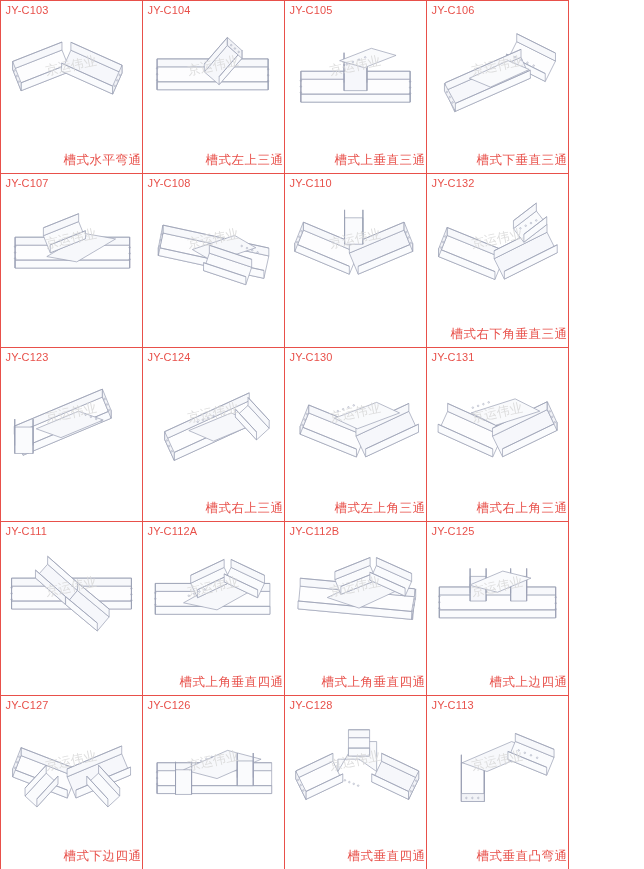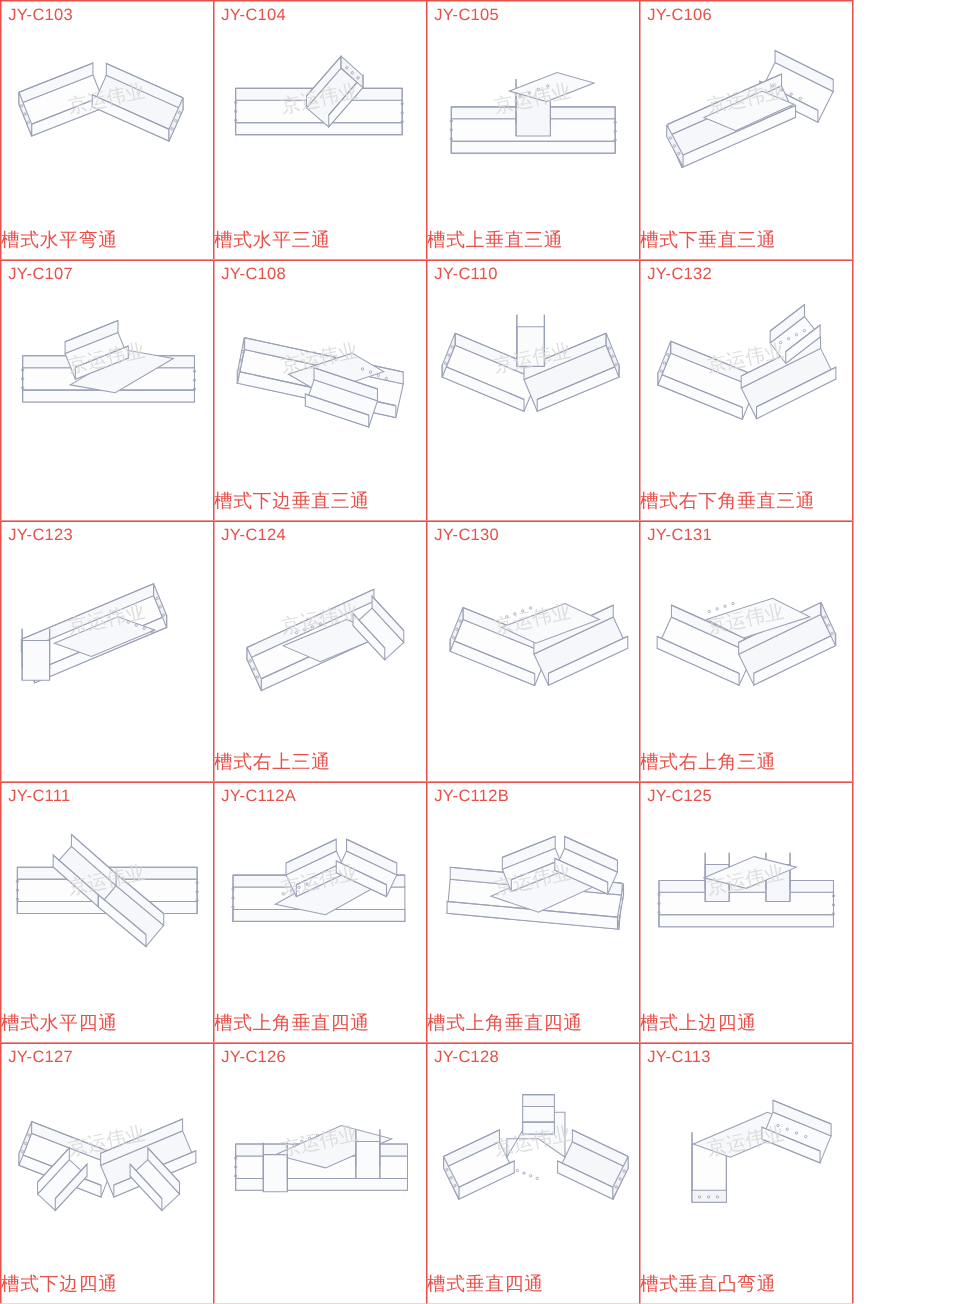--- a/index.html
+++ b/index.html
@@ -37,21 +37,21 @@
     color: #e8504a;
     font-family: "Liberation Sans", sans-serif;
     letter-spacing: 0.2px;
     white-space: nowrap;
   }
   .caption {
     position: absolute;
     bottom: 4px;
     left: 0;
     width: 100%;
-    text-align: left;
+    text-align: right;
     font-size: 12.5px;
     color: #e8504a;
     font-family: "DejaVu Sans", sans-serif;
     letter-spacing: 0.5px;
     white-space: nowrap;
   }
   .art {
     position: absolute;
     top: 18px;
     left: 0;
@@ -121,21 +121,21 @@
           <polygon points="142.0,73.0 142.0,64.0 142.0,38.0 142.0,47.0" fill="#f2f3f7" stroke="#9aa0b4" stroke-width="0.8"></polygon>
           <circle cx="142.0" cy="63.2" r="0.9" fill="none" stroke="#9aa0b4" stroke-width="0.6"></circle>
           <circle cx="142.0" cy="56.5" r="0.9" fill="none" stroke="#9aa0b4" stroke-width="0.6"></circle>
           <circle cx="142.0" cy="49.7" r="0.9" fill="none" stroke="#9aa0b4" stroke-width="0.6"></circle>
           <polygon points="112.2,37.4 112.2,28.4 95.8,13.6 95.8,22.6" fill="#f2f3f7" stroke="#9aa0b4" stroke-width="0.8"></polygon>
           <circle cx="108.6" cy="30.1" r="0.9" fill="none" stroke="#9aa0b4" stroke-width="0.6"></circle>
           <circle cx="104.3" cy="26.2" r="0.9" fill="none" stroke="#9aa0b4" stroke-width="0.6"></circle>
           <circle cx="100.1" cy="22.4" r="0.9" fill="none" stroke="#9aa0b4" stroke-width="0.6"></circle>
         </svg></div>
       <div class="watermark">京运伟业</div>
-      <div class="caption">槽式水平三通</div>
+      <div class="caption">槽式左上三通</div>
     </div>
     <div class="cell">
       <div class="code">JY-C105</div>
       <div class="art"><svg viewBox="0 0 160 108" width="100%" height="100%" preserveAspectRatio="xMidYMid meet">
           <polygon points="18.0,61.0 18.0,87.0 142.0,87.0 142.0,61.0" fill="#fdfdfe" stroke="#9aa0b4" stroke-width="0.8"></polygon>
           <polygon points="18.0,61.0 18.0,52.0 142.0,52.0 142.0,61.0" fill="#f7f8fb" stroke="#9aa0b4" stroke-width="0.8"></polygon>
           <polygon points="18.0,87.0 18.0,78.0 142.0,78.0 142.0,87.0" fill="#fafbfd" stroke="#9aa0b4" stroke-width="0.8"></polygon>
           <line x1="18" y1="52" x2="142" y2="52" stroke="#9aa0b4" stroke-width="0.8"></line>
           <line x1="18" y1="78" x2="142" y2="78" stroke="#9aa0b4" stroke-width="0.8"></line>
           <polygon points="67.0,74.0 93.0,74.0 93.0,40.0 67.0,40.0" fill="#f6f7fb" stroke="#9aa0b4" stroke-width="0.8"></polygon>
@@ -228,21 +228,20 @@
           <polygon points="22.5,39.3 22.5,30.3 17.5,55.7 17.5,64.7" fill="#f2f3f7" stroke="#9aa0b4" stroke-width="0.8"></polygon>
           <circle cx="21.4" cy="40.8" r="0.9" fill="none" stroke="#9aa0b4" stroke-width="0.6"></circle>
           <circle cx="20.1" cy="47.4" r="0.9" fill="none" stroke="#9aa0b4" stroke-width="0.6"></circle>
           <circle cx="18.8" cy="54.1" r="0.9" fill="none" stroke="#9aa0b4" stroke-width="0.6"></circle>
           <circle cx="112.0" cy="54.0" r="0.9" fill="none" stroke="#9aa0b4" stroke-width="0.6"></circle>
           <circle cx="118.0" cy="56.4" r="0.9" fill="none" stroke="#9aa0b4" stroke-width="0.6"></circle>
           <circle cx="124.0" cy="58.8" r="0.9" fill="none" stroke="#9aa0b4" stroke-width="0.6"></circle>
           <circle cx="130.0" cy="61.2" r="0.9" fill="none" stroke="#9aa0b4" stroke-width="0.6"></circle>
         </svg></div>
       <div class="watermark">京运伟业</div>
-      <div class="caption">槽式下边垂直三通</div>
     </div>
     <div class="cell">
       <div class="code">JY-C110</div>
       <div class="art"><svg viewBox="0 0 160 108" width="100%" height="100%" preserveAspectRatio="xMidYMid meet">
           <polygon points="21.0,36.0 11.0,60.0 73.0,86.0 83.0,62.0" fill="#fdfdfe" stroke="#9aa0b4" stroke-width="0.8"></polygon>
           <polygon points="21.0,36.0 21.0,27.0 83.0,53.0 83.0,62.0" fill="#f7f8fb" stroke="#9aa0b4" stroke-width="0.8"></polygon>
           <polygon points="11.0,60.0 11.0,51.0 73.0,77.0 73.0,86.0" fill="#fafbfd" stroke="#9aa0b4" stroke-width="0.8"></polygon>
           <line x1="21.027446791258765" y1="27.0114730362291" x2="83.02744679125877" y2="53.0114730362291" stroke="#9aa0b4" stroke-width="0.8"></line>
           <line x1="10.972553208741235" y1="50.9885269637709" x2="72.97255320874123" y2="76.9885269637709" stroke="#9aa0b4" stroke-width="0.8"></line>
           <polygon points="73.0,62.0 83.0,86.0 145.0,60.0 135.0,36.0" fill="#f6f7fb" stroke="#9aa0b4" stroke-width="0.8"></polygon>
@@ -364,20 +363,21 @@
           <polygon points="26.8,45.9 26.8,36.9 17.2,61.1 17.2,70.1" fill="#f2f3f7" stroke="#9aa0b4" stroke-width="0.8"></polygon>
           <circle cx="24.7" cy="47.2" r="0.9" fill="none" stroke="#9aa0b4" stroke-width="0.6"></circle>
           <circle cx="22.2" cy="53.5" r="0.9" fill="none" stroke="#9aa0b4" stroke-width="0.6"></circle>
           <circle cx="19.7" cy="59.7" r="0.9" fill="none" stroke="#9aa0b4" stroke-width="0.6"></circle>
           <circle cx="60.0" cy="44.0" r="0.9" fill="none" stroke="#9aa0b4" stroke-width="0.6"></circle>
           <circle cx="66.0" cy="41.8" r="0.9" fill="none" stroke="#9aa0b4" stroke-width="0.6"></circle>
           <circle cx="72.0" cy="39.6" r="0.9" fill="none" stroke="#9aa0b4" stroke-width="0.6"></circle>
           <circle cx="78.0" cy="37.4" r="0.9" fill="none" stroke="#9aa0b4" stroke-width="0.6"></circle>
         </svg></div>
       <div class="watermark">京运伟业</div>
+      <div class="caption">槽式左上角三通</div>
     </div>
     <div class="cell">
       <div class="code">JY-C131</div>
       <div class="art"><svg viewBox="0 0 160 108" width="100%" height="100%" preserveAspectRatio="xMidYMid meet">
           <polygon points="23.4,44.2 12.6,67.8 74.6,95.8 85.4,72.2" fill="#fdfdfe" stroke="#9aa0b4" stroke-width="0.8"></polygon>
           <polygon points="23.4,44.2 23.4,35.2 85.4,63.2 85.4,72.2" fill="#f7f8fb" stroke="#9aa0b4" stroke-width="0.8"></polygon>
           <polygon points="12.6,67.8 12.6,58.8 74.6,86.8 74.6,95.8" fill="#fafbfd" stroke="#9aa0b4" stroke-width="0.8"></polygon>
           <line x1="23.350627391544478" y1="35.152182204437224" x2="85.35062739154448" y2="63.152182204437224" stroke="#9aa0b4" stroke-width="0.8"></line>
           <line x1="12.649372608455522" y1="58.847817795562776" x2="74.64937260845552" y2="86.84781779556278" stroke="#9aa0b4" stroke-width="0.8"></line>
           <polygon points="74.3,72.3 85.7,95.7 147.7,65.7 136.3,42.3" fill="#f6f7fb" stroke="#9aa0b4" stroke-width="0.8"></polygon>
@@ -419,21 +419,20 @@
           <polygon points="12.0,45.0 12.0,36.0 12.0,62.0 12.0,71.0" fill="#f2f3f7" stroke="#9aa0b4" stroke-width="0.8"></polygon>
           <circle cx="12.0" cy="46.7" r="0.9" fill="none" stroke="#9aa0b4" stroke-width="0.6"></circle>
           <circle cx="12.0" cy="53.4" r="0.9" fill="none" stroke="#9aa0b4" stroke-width="0.6"></circle>
           <circle cx="12.0" cy="60.2" r="0.9" fill="none" stroke="#9aa0b4" stroke-width="0.6"></circle>
           <polygon points="148.0,71.0 148.0,62.0 148.0,36.0 148.0,45.0" fill="#f2f3f7" stroke="#9aa0b4" stroke-width="0.8"></polygon>
           <circle cx="148.0" cy="61.2" r="0.9" fill="none" stroke="#9aa0b4" stroke-width="0.6"></circle>
           <circle cx="148.0" cy="54.5" r="0.9" fill="none" stroke="#9aa0b4" stroke-width="0.6"></circle>
           <circle cx="148.0" cy="47.7" r="0.9" fill="none" stroke="#9aa0b4" stroke-width="0.6"></circle>
         </svg></div>
       <div class="watermark">京运伟业</div>
-      <div class="caption">槽式水平四通</div>
     </div>
     <div class="cell">
       <div class="code">JY-C112A</div>
       <div class="art"><svg viewBox="0 0 160 108" width="100%" height="100%" preserveAspectRatio="xMidYMid meet">
           <polygon points="14.0,51.0 14.0,77.0 144.0,77.0 144.0,51.0" fill="#fdfdfe" stroke="#9aa0b4" stroke-width="0.8"></polygon>
           <polygon points="14.0,51.0 14.0,42.0 144.0,42.0 144.0,51.0" fill="#f7f8fb" stroke="#9aa0b4" stroke-width="0.8"></polygon>
           <polygon points="14.0,77.0 14.0,68.0 144.0,68.0 144.0,77.0" fill="#fafbfd" stroke="#9aa0b4" stroke-width="0.8"></polygon>
           <line x1="14" y1="42" x2="144" y2="42" stroke="#9aa0b4" stroke-width="0.8"></line>
           <line x1="14" y1="68" x2="144" y2="68" stroke="#9aa0b4" stroke-width="0.8"></line>
           <polygon points="46.0,64.0 96.0,36.0 134.0,44.0 84.0,72.0" fill="#f7f8fb" stroke="#9aa0b4" stroke-width="0.8"></polygon>

